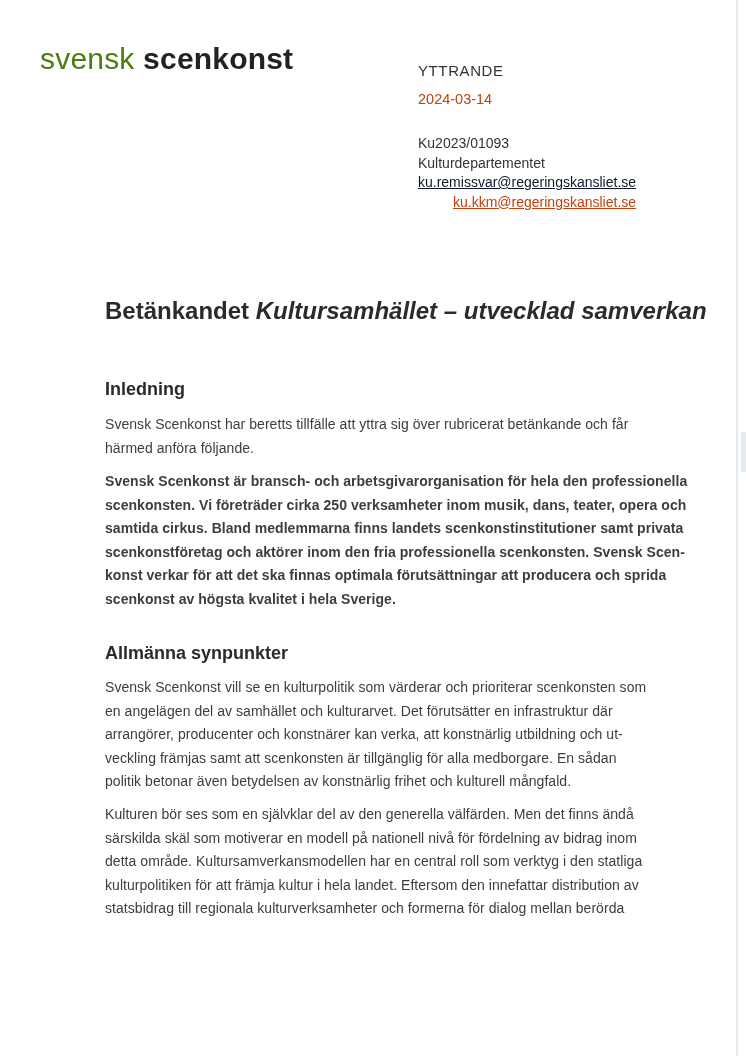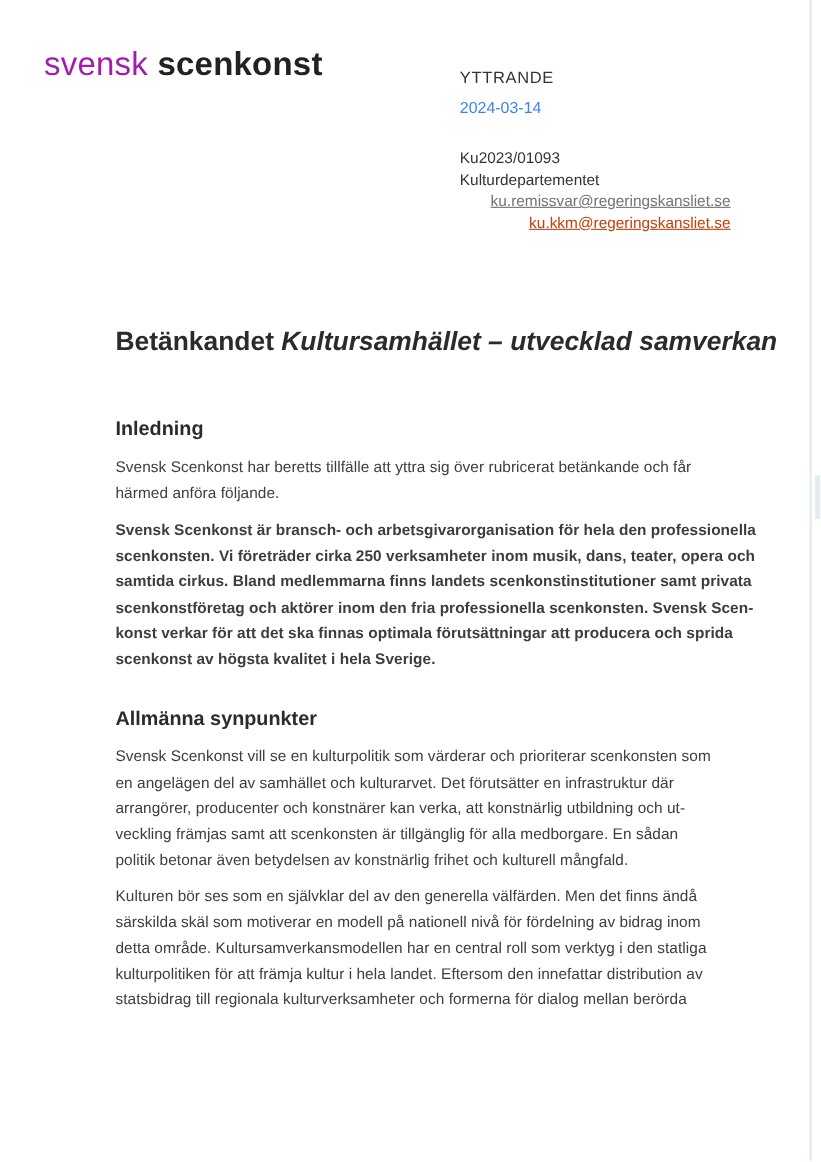--- a/index.html
+++ b/index.html
@@ -20,41 +20,41 @@
   .logo {
     position: absolute;
     left: 40px;
     top: 42px;
     font-size: 30px;
     letter-spacing: 0.2px;
     white-space: nowrap;
   }
   .logo-light {
     font-weight: 300;
-    color: #a21caf;
+    color: #4d7c0f;
   }
   .logo-bold {
     font-weight: 700;
     color: #222222;
   }
   
   .doc-type {
     position: absolute;
     left: 418px;
     top: 62px;
     font-size: 15px;
     letter-spacing: 0.6px;
     color: #333333;
   }
   .doc-date {
     position: absolute;
     left: 418px;
     top: 91px;
     font-size: 14.5px;
-    color: #3b82f6;
+    color: #c2410c;
   }
   .ref-block {
     position: absolute;
     left: 418px;
     top: 134px;
     font-size: 14px;
     line-height: 19.5px;
     color: #333333;
   }
   .ref-block a.email {
@@ -129,21 +129,21 @@
   <div class="logo">
     <span class="logo-light">svensk </span><span class="logo-bold">scenkonst</span>
   </div>
 
   <div class="doc-type">YTTRANDE</div>
   <div class="doc-date">2024-03-14</div>
 
   <div class="ref-block">
     <div>Ku2023/01093</div>
     <div>Kulturdepartementet</div>
-    <a href="#" class="email" style="color: #737373; margin-left: 28px;">ku.remissvar@regeringskansliet.se</a>
+    <a href="#" class="email" style="color: #0f172a;">ku.remissvar@regeringskansliet.se</a>
     <a href="#" class="email" style="color: #c2410c; text-align: right;">ku.kkm@regeringskansliet.se</a>
   </div>
 
   <h1 class="title">
     <div class="title-line"><span class="t-reg">Betänkandet </span><span class="t-it">Kultursamhället – utvecklad samverkan</span></div>
   </h1>
 
   <h2 class="section-heading h-inledning">Inledning</h2>
 
   <div class="para p1">

